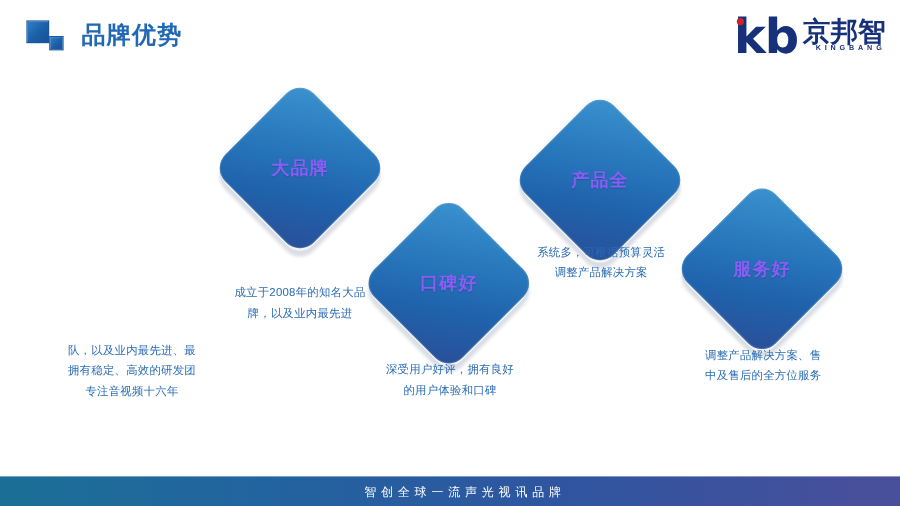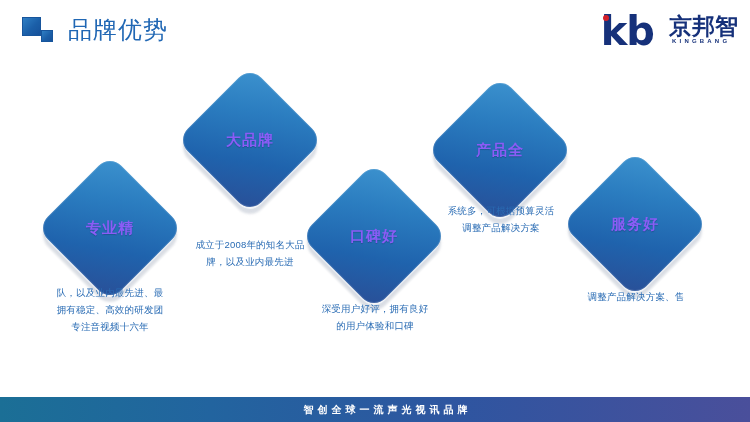--- a/index.html
+++ b/index.html
@@ -41,22 +41,22 @@
   .mark-small {
     left: 19px;
     top: 13px;
     width: 12px;
     height: 12px;
   }
   #page-title {
     position: absolute;
     left: 68px;
     top: 15px;
-    font-size: 24px;
-    font-weight: normal;
+    font-size: 20px;
+    font-weight: bold;
     color: #2067b4;
     letter-spacing: 1px;
     line-height: 30px;
     white-space: nowrap;
   }
 
   
   #logo {
     position: absolute;
     right: 12px;
@@ -79,22 +79,22 @@
     left: 2px;
     top: -1px;
     width: 6px;
     height: 6px;
     border-radius: 50%;
     background: #d4202a;
   }
   #logo-cn-wrap {
     display: flex;
     flex-direction: column;
-    align-items: flex-start;
-    margin-left: 15px;
+    align-items: flex-end;
+    margin-left: 4px;
     padding-bottom: 1px;
   }
   #logo-cn {
     font-size: 23px;
     font-weight: bold;
     color: #16317a;
     line-height: 24px;
     letter-spacing: 0px;
   }
   #logo-en {
@@ -179,21 +179,21 @@
     width: 750px;
     height: 25px;
     background: linear-gradient(90deg, #1b6f96 0%, #22649f 28%, #2f55a0 62%, #4a4f9b 100%);
     display: flex;
     align-items: center;
     justify-content: center;
   }
   #footer-text {
     color: #ffffff;
     font-size: 10px;
-    font-weight: bold;
+    font-weight: normal;
     letter-spacing: 4px;
     padding-left: 4px;
     margin-left: 21px;
   }
 </style>
 </head>
 <body>
 
 <div id="slide">
 
@@ -208,26 +208,20 @@
     <div id="logo-kb">
       <span id="logo-dot"></span>
       <span>kb</span>
     </div>
     <div id="logo-cn-wrap">
       <div id="logo-cn">京邦智</div>
       <div id="logo-en">KINGBANG</div>
     </div>
   </div>
 
-  <div class="diamond-group" style="left:58px; top:176px;">
-    <div class="diamond-shadow"></div>
-    <div class="diamond-shadow2"></div>
-    <div class="diamond-face"></div>
-    <div class="diamond-label">专业精</div>
-  </div>
   <div class="caption" style="left:24px; top:284px; width:172px;">
       <div>队，以及业内最先进、最</div>
       <div>拥有稳定、高效的研发团</div>
       <div>专注音视频十六年</div>
     </div>
 
   <div class="diamond-group" style="left:198px; top:88px;">
     <div class="diamond-shadow"></div>
     <div class="diamond-shadow2"></div>
     <div class="diamond-face"></div>
@@ -261,19 +255,20 @@
     </div>
 
   <div class="diamond-group" style="left:583px; top:172px;">
     <div class="diamond-shadow"></div>
     <div class="diamond-shadow2"></div>
     <div class="diamond-face"></div>
     <div class="diamond-label">服务好</div>
   </div>
   <div class="caption" style="left:548px; top:288px; width:176px;">
       <div>调整产品解决方案、售</div>
+      <div>中及售后的全方位服务</div>
     </div>
 
   <div id="footer-bar">
     <div id="footer-text">智创全球一流声光视讯品牌</div>
   </div>
 
 </div>
 
 </body></html>

